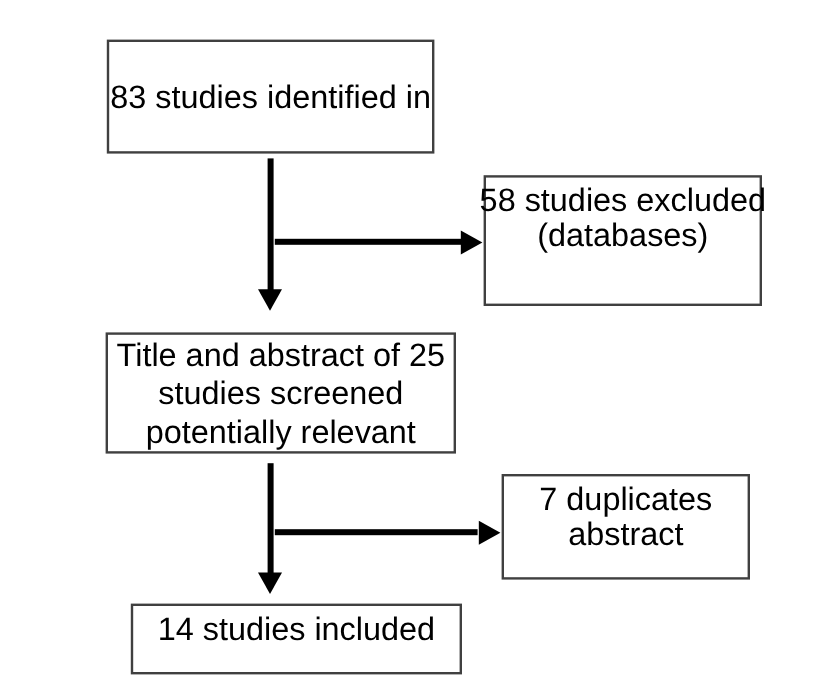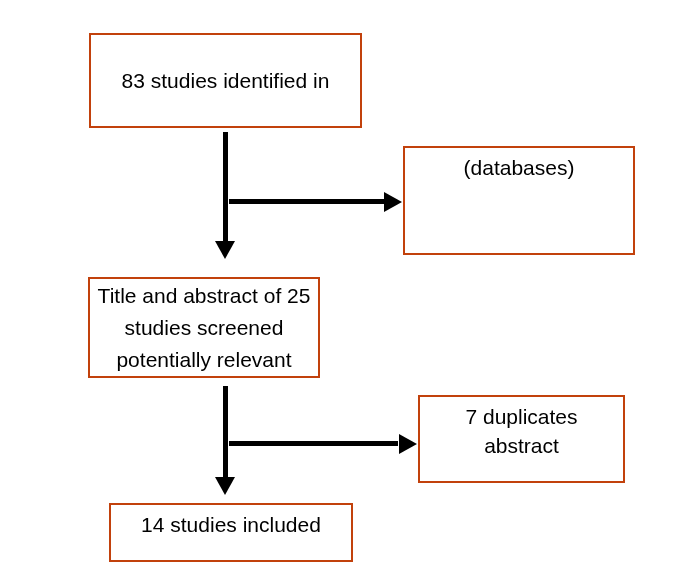--- a/index.html
+++ b/index.html
@@ -12,43 +12,43 @@
     width: 678px;
     height: 579px;
     background: #ffffff;
     font-family: "Liberation Sans", "DejaVu Sans", sans-serif;
     color: #000000;
     overflow: hidden;
   }
   .box {
     position: absolute;
     box-sizing: border-box;
-    border: 2px solid #c2410c;
+    border: 2px solid #404040;
     background: #ffffff;
     display: flex;
     flex-direction: column;
     align-items: center;
     text-align: center;
-    font-size: 21px;
+    font-size: 27px;
   }
   .box .line { white-space: nowrap; }
 
   #box-identified { left: 89px; top: 33px; width: 273px; height: 95px; justify-content: center; }
   #box-identified .line { line-height: 44px; }
 
   #box-excluded-relevance { left: 403px; top: 146px; width: 232px; height: 109px; justify-content: flex-start; padding-top: 5px; }
   #box-excluded-relevance .line { line-height: 29px; }
 
-  #box-screened { left: 88px; top: 277px; width: 232px; height: 101px; justify-content: center; }
+  #box-screened { left: 88px; top: 277px; width: 292px; height: 101px; justify-content: center; }
   #box-screened .line { line-height: 32px; }
 
   #box-duplicates-excluded { left: 418px; top: 395px; width: 207px; height: 88px; justify-content: flex-start; padding-top: 5px; }
   #box-duplicates-excluded .line { line-height: 29px; }
 
-  #box-included { left: 109px; top: 503px; width: 244px; height: 59px; justify-content: flex-start; padding-top: 5px; }
+  #box-included { left: 109px; top: 503px; width: 276px; height: 59px; justify-content: flex-start; padding-top: 5px; }
   #box-included .line { line-height: 29px; }
 
   .arrow-line { position: absolute; background: #000000; }
   .arrowhead-down {
     position: absolute; width: 0; height: 0;
     border-left: 10px solid transparent;
     border-right: 10px solid transparent;
     border-top: 18px solid #000000;
   }
   .arrowhead-right {
@@ -77,20 +77,21 @@
 </head>
 <body>
 
 <div class="canvas">
 
   <div class="box" id="box-identified">
     <div class="line">83 studies identified in</div>
   </div>
 
   <div class="box" id="box-excluded-relevance">
+    <div class="line">58 studies excluded</div>
     <div class="line">(databases)</div>
   </div>
 
   <div class="box" id="box-screened">
     <div class="line">Title and abstract of 25</div>
     <div class="line">studies screened</div>
     <div class="line">potentially relevant</div>
   </div>
 
   <div class="box" id="box-duplicates-excluded">

